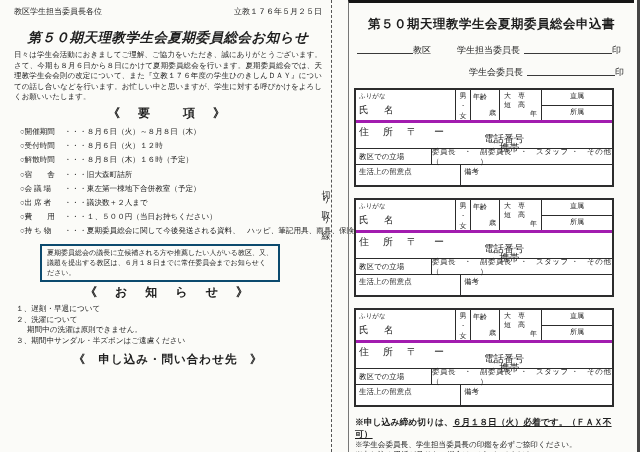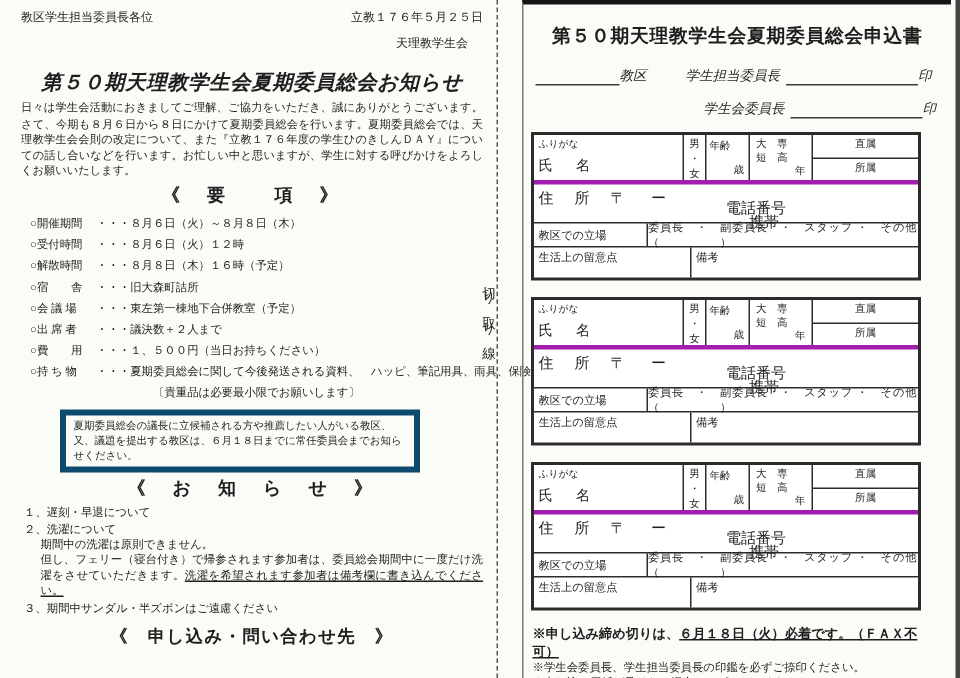--- a/index.html
+++ b/index.html
@@ -16,36 +16,36 @@
   .lp { position:absolute; left:14px; top:6px; width:308px; }
   .lp-headrow { display:flex; justify-content:space-between; font-size:8px; }
   .lp-org { text-align:right; font-size:8px; margin:6px 10px 0 0; }
   .lp-title { text-align:center; font-size:13.5px; font-weight:bold; letter-spacing:0.5px; margin-top:12px; font-style:italic; }
   .lp-intro { font-size:7.5px; line-height:10.6px; margin-top:3px; text-align:justify; }
   .sec-head { text-align:center; font-size:12px; font-weight:bold; letter-spacing:3px; margin-top:2px; }
   .yoko-list { font-size:7.6px; margin-top:3px; margin-left:6px; }
   .yoko-row { line-height:14.2px; white-space:nowrap; }
   .yoko-label { display:inline-block; width:44px; }
   .yoko-cont { line-height:12px; margin-left:82px; }
-  .box-note { border:4px solid #0c4a6e; width:240px; margin:5px 0 0 26px; padding:2px 5px; font-size:7px; line-height:10px; }
+  .box-note { border:2px solid #0c4a6e; width:240px; margin:5px 0 0 26px; padding:2px 5px; font-size:7px; line-height:10px; }
   .notices { font-size:7.6px; line-height:10.6px; margin-top:2px; }
   .n-title { margin-left:2px; line-height:11px; }
   .n-body { margin-left:13px; text-align:justify; }
   .u { text-decoration:underline; }
   .contact-head { text-align:center; font-weight:bold; font-size:11.5px; letter-spacing:1px; margin-top:6px; }
 
   
   .cutline { position:absolute; left:331px; top:0; height:452px; border-left:1.5px dashed #555; }
   .cutlabel { position:absolute; left:319px; top:183px; writing-mode:vertical-rl; font-size:9px; letter-spacing:5px; color:#222; }
 
   
   .rp { position:absolute; left:348px; top:0; width:286px; height:452px;
         border-top:3px solid #151515; border-left:1px solid #777; padding:13px 0 0 0; }
   .rp-title { text-align:center; font-weight:bold; font-size:12.5px; letter-spacing:0.5px; }
-  .fillrow { font-size:9px; display:flex; align-items:flex-end; margin-top:11px; padding-left:8px; white-space:nowrap;font-style:italic; }
+  .fillrow { font-size:9px; display:flex; align-items:flex-start; margin-top:11px; padding-left:8px; white-space:nowrap; }
   .fill { display:inline-block; border-bottom:1px solid #3a3a3a; height:10px; }
   .f-kyoku { width:56px; }
   .f-sign { width:88px; margin-left:4px; }
   .gap1 { width:26px; }
   .fillrow2 { margin-top:9px; padding-left:120px; }
 
   .mb { border:2px solid #2c2c2c; margin:9px 20px 0 5px; font-size:7.5px; background:#fff; }
   .mb + .mb { margin-top:11px; }
   .mb-r1 { display:flex; height:30px; }
   .c-name { width:100px; border-right:1px solid #2c2c2c; padding:2px 3px; }
@@ -76,47 +76,44 @@
   .note-head { font-size:8.8px; font-weight:bold; line-height:12px; }
 </style>
 </head>
 <body>
 
 <div class="lp">
   <div class="lp-headrow">
     <span>教区学生担当委員長各位</span>
     <span>立教１７６年５月２５日</span>
   </div>
-  <div class="lp-org">天理教学生会</div>
   <div class="lp-title">第５０期天理教学生会夏期委員総会お知らせ</div>
   <div class="lp-intro">日々は学生会活動におきましてご理解、ご協力をいただき、誠にありがとうございます。さて、今期も８月６日から８日にかけて夏期委員総会を行います。夏期委員総会では、天理教学生会会則の改定について、また『立教１７６年度の学生ひのきしんＤＡＹ』についての話し合いなどを行います。お忙しい中と思いますが、学生に対する呼びかけをよろしくお願いいたします。</div>
 
   <div class="sec-head">《　要　　項　》</div>
 
   <div class="yoko-list">
     <div class="yoko-row"><span class="yoko-label">○開催期間</span><span>・・・</span><span>８月６日（火）～８月８日（木）</span></div>
     <div class="yoko-row"><span class="yoko-label">○受付時間</span><span>・・・</span><span>８月６日（火）１２時</span></div>
     <div class="yoko-row"><span class="yoko-label">○解散時間</span><span>・・・</span><span>８月８日（木）１６時（予定）</span></div>
     <div class="yoko-row"><span class="yoko-label">○宿　　舎</span><span>・・・</span><span>旧大森町詰所</span></div>
     <div class="yoko-row"><span class="yoko-label">○会 議 場</span><span>・・・</span><span>東左第一棟地下合併教室（予定）</span></div>
     <div class="yoko-row"><span class="yoko-label">○出 席 者</span><span>・・・</span><span>議決数＋２人まで</span></div>
     <div class="yoko-row"><span class="yoko-label">○費　　用</span><span>・・・</span><span>１、５００円（当日お持ちください）</span></div>
     <div class="yoko-row"><span class="yoko-label">○持 ち 物</span><span>・・・</span><span>夏期委員総会に関して今後発送される資料、　ハッピ、筆記用具、雨具、保険証、洗面具</span></div>
-    <div class="yoko-cont">〔貴重品は必要最小限でお願いします〕</div>
   </div>
 
   <div class="box-note">夏期委員総会の議長に立候補される方や推薦したい人がいる教区、又、議題を提出する教区は、６月１８日までに常任委員会までお知らせください。</div>
 
   <div class="sec-head">《　お　知　ら　せ　》</div>
 
   <div class="notices">
     <div class="n-title">１、遅刻・早退について</div>
     <div class="n-title">２、洗濯について</div>
     <div class="n-body">期間中の洗濯は原則できません。</div>
-    <div class="n-body"><span>但し、フェリー（寝台付き）で帰参されます参加者は、委員総会期間中に一度だけ洗濯をさせていただきます。</span><span class="u">洗濯を希望されます参加者は備考欄に書き込んでください。</span></div>
     <div class="n-title">３、期間中サンダル・半ズボンはご遠慮ください</div>
   </div>
 
   <div class="contact-head">《　申し込み・問い合わせ先　》</div>
 
 </div>
 
 <div class="cutline"></div>
 <div class="cutlabel">切り取り線</div>
 

